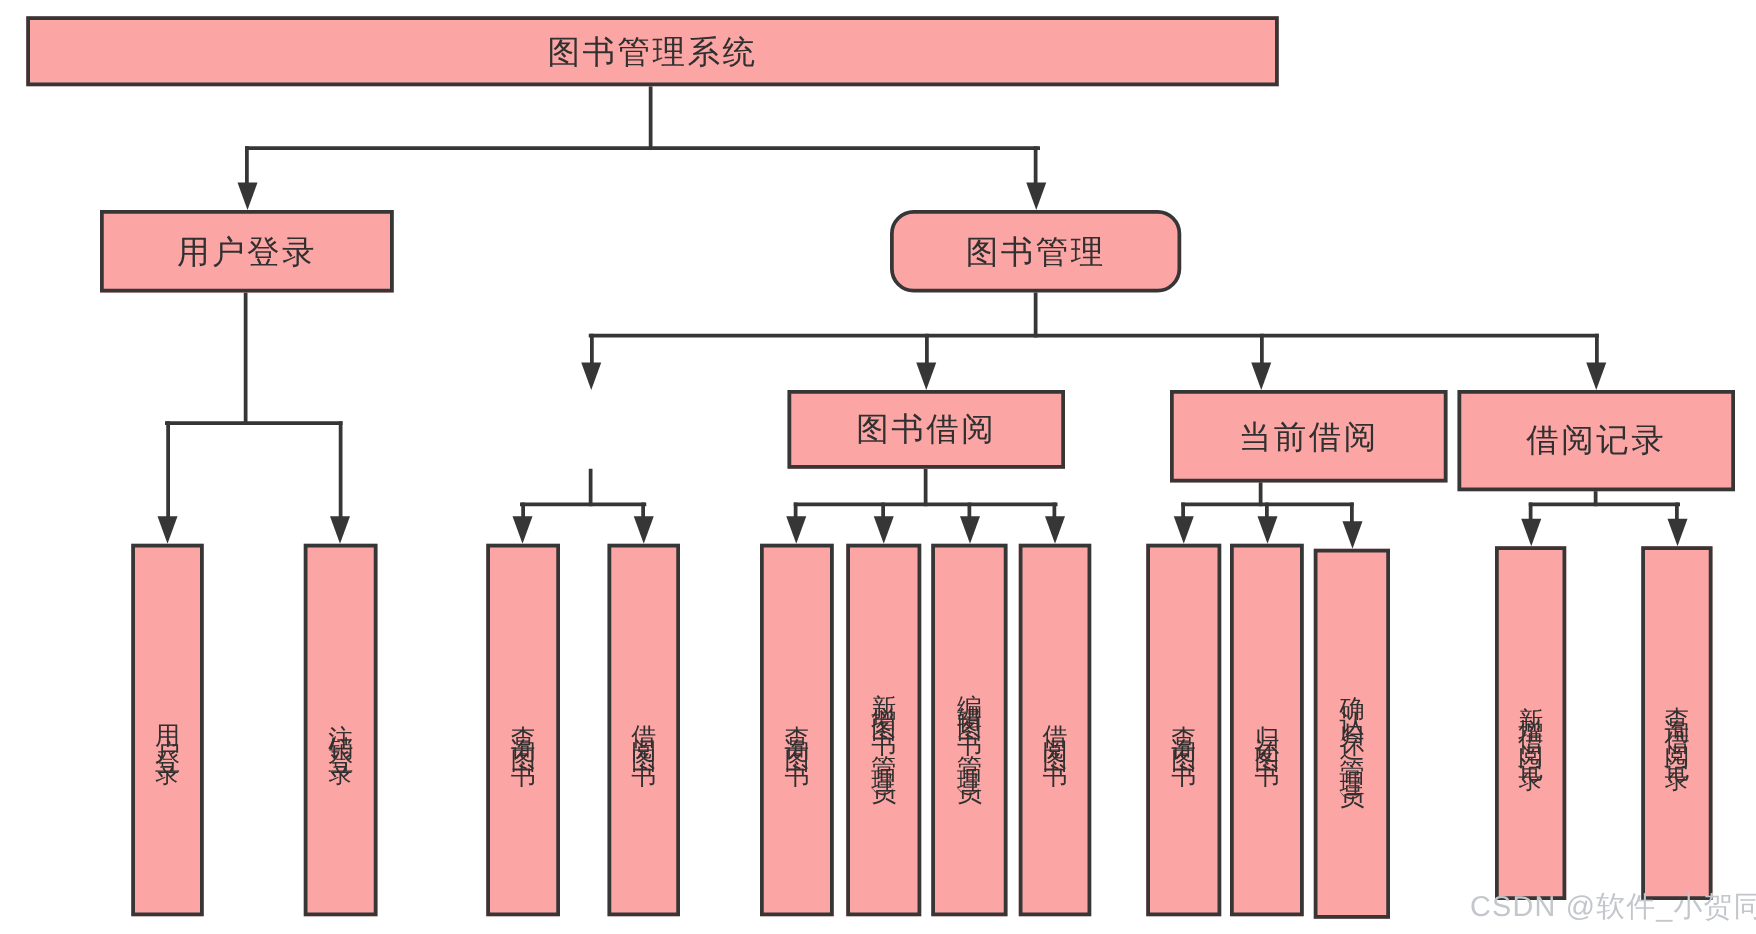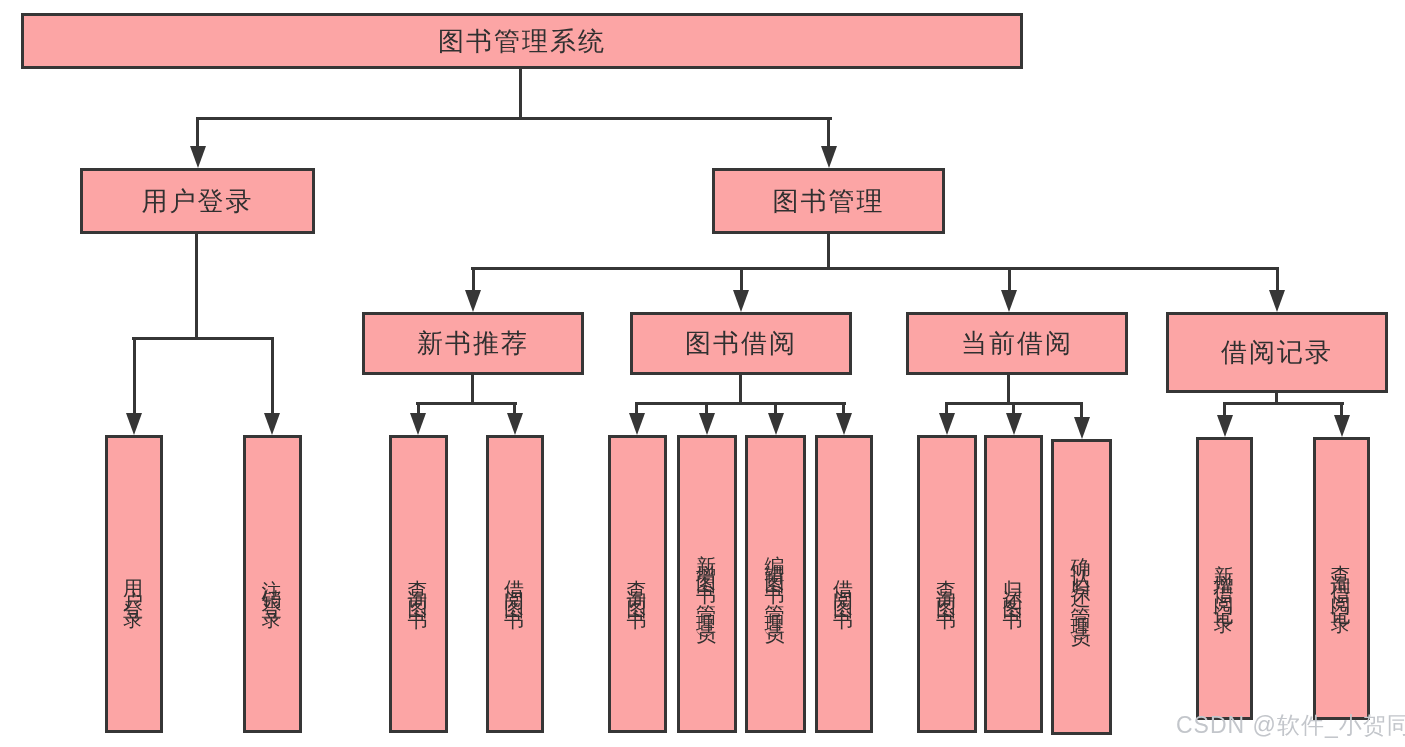--- a/index.html
+++ b/index.html
@@ -85,31 +85,28 @@
   <div class="line v" style="left:1340px;top:402px;height:15px;"></div>
   <div class="arr" style="left:1334px;top:415px;"></div>
 
   <div class="node node-h" style="left:21px;top:13px;width:1002px;height:56px;">
       <span>图书管理系统</span>
     </div>
 
   <div class="node node-h" style="left:80px;top:168px;width:235px;height:66px;">
       <span>用户登录</span>
     </div>
-  <div class="node node-h" style="left:712px;top:168px;width:233px;height:66px;">
+  <div class="node node-h" style="left:712px;top:168px;width:233px;height:66px;border-radius:19px;">
       <span>图书管理</span>
     </div>
 
-  <div class="node node-h" style="left:362px;top:312px;width:222px;height:63px;">
-      <span>新书推荐</span>
-    </div>
   <div class="node node-h" style="left:630px;top:312px;width:222px;height:63px;text-align:center;">
       <span>图书借阅</span>
     </div>
-  <div class="node node-h" style="left:906px;top:312px;width:222px;height:63px;">
+  <div class="node node-h" style="left:936px;top:312px;width:222px;height:74px;">
       <span>当前借阅</span>
     </div>
   <div class="node node-h" style="left:1166px;top:312px;width:222px;height:81px;">
       <span>借阅记录</span>
     </div>
 
   <div class="node" style="left:105px;top:435px;width:58px;height:298px;">
       <span class="vtext">用户登录</span>
     </div>
   <div class="node" style="left:243px;top:435px;width:59px;height:298px;">

